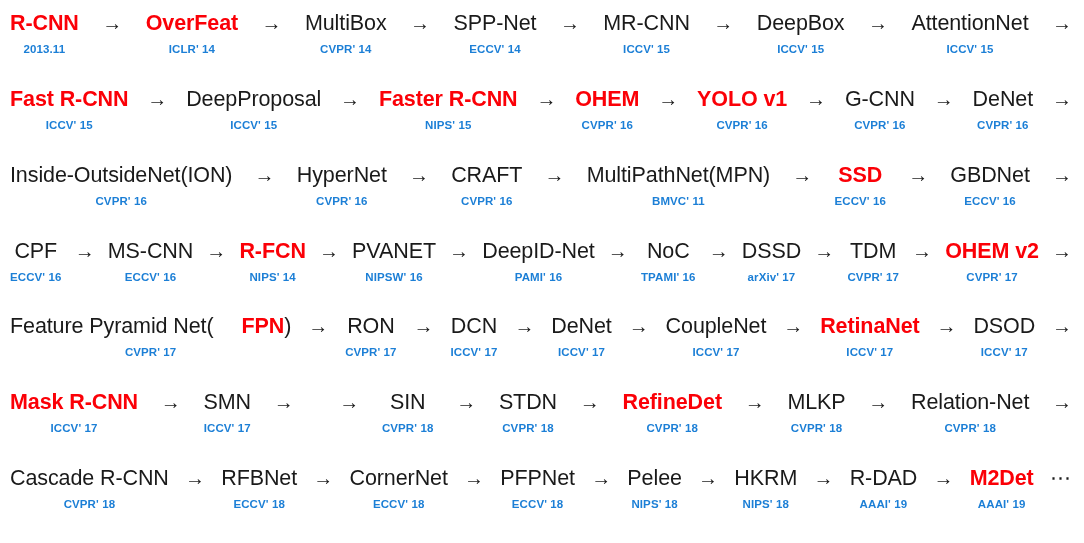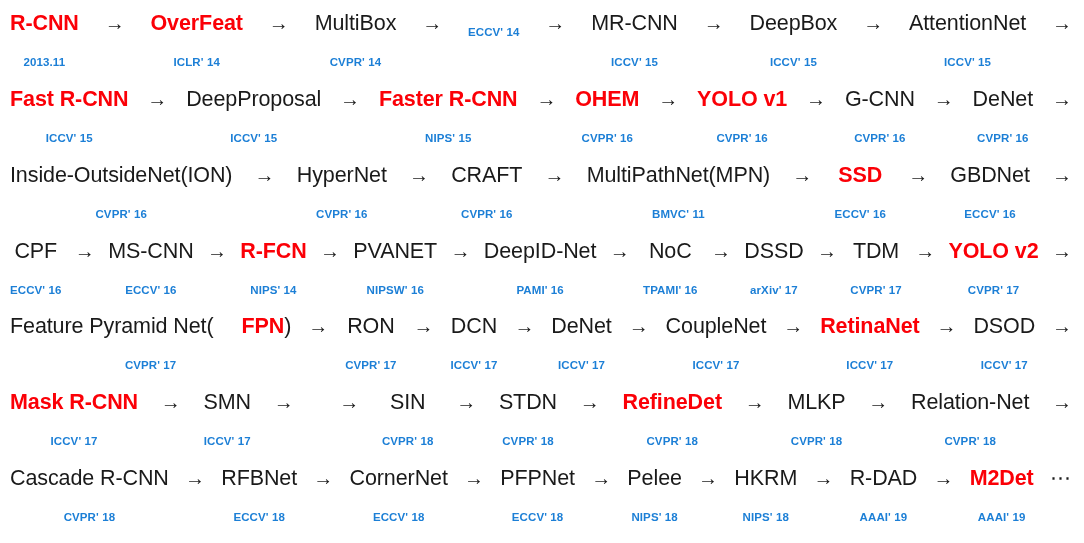--- a/index.html
+++ b/index.html
@@ -55,21 +55,21 @@
   }
 
   .node.highlight > .node-name {
     color: #fb0007;
     font-weight: bold;
   }
 
   .node-venue {
     font-size: 11.5px;
     line-height: 16px;
-    margin-top: 16px;
+    margin-top: 3px;
     white-space: nowrap;
     color: #1c7fd6;
     font-weight: bold;
     letter-spacing: 0.1px;
   }
 
   
   .inline-red {
     color: #fb0007;
     font-weight: bold;
@@ -119,20 +119,21 @@
       <div class="arrow">→</div>
       <div class="spacer"></div>
       <div class="node">
         <div class="node-name">MultiBox</div>
         <div class="node-venue">CVPR' 14</div>
       </div>
       <div class="spacer"></div>
       <div class="arrow">→</div>
       <div class="spacer"></div>
       <div class="node">
+        <div class="node-name">SPP-Net</div>
         <div class="node-venue">ECCV' 14</div>
       </div>
       <div class="spacer"></div>
       <div class="arrow">→</div>
       <div class="spacer"></div>
       <div class="node">
         <div class="node-name">MR-CNN</div>
         <div class="node-venue">ICCV' 15</div>
       </div>
       <div class="spacer"></div>
@@ -296,21 +297,21 @@
       <div class="arrow">→</div>
       <div class="spacer"></div>
       <div class="node">
         <div class="node-name">TDM</div>
         <div class="node-venue">CVPR' 17</div>
       </div>
       <div class="spacer"></div>
       <div class="arrow">→</div>
       <div class="spacer"></div>
       <div class="node highlight">
-        <div class="node-name">YOLO v2</div>
+        <div class="node-name">OHEM v2</div>
         <div class="node-venue">CVPR' 17</div>
       </div>
       <div class="spacer"></div>
       <div class="arrow">→</div>
     </div>
     <div class="row">
       <div class="node">
         <div class="node-name"><span>Feature Pyramid Net(</span><span class="inline-red">FPN</span><span>)</span></div>
         <div class="node-venue">CVPR' 17</div>
       </div>

